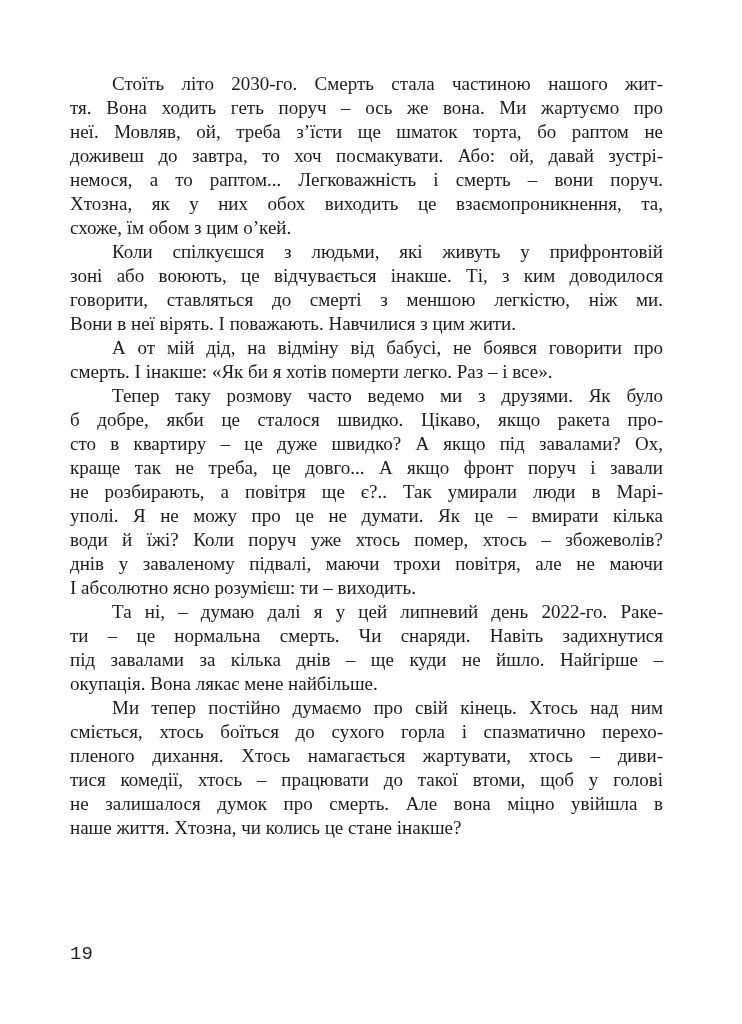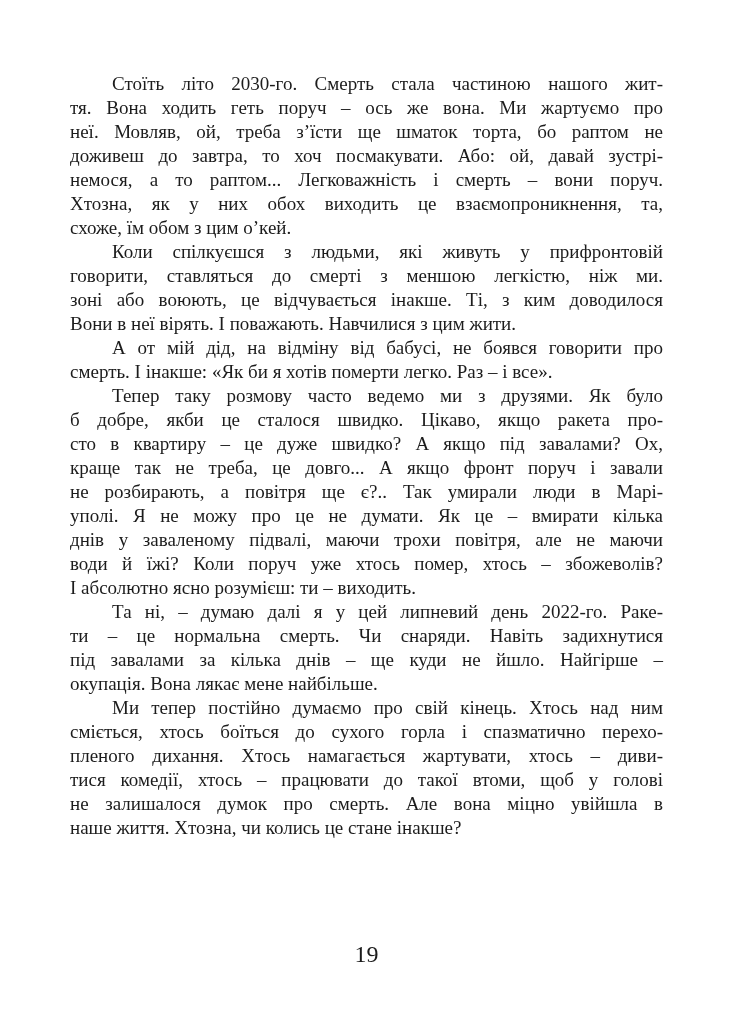--- a/index.html
+++ b/index.html
@@ -41,59 +41,59 @@
   }
   .line.last {
     text-align: center;
     text-align-last: left;
   }
   .page-number {
     position: absolute;
     left: 70px;
     top: 942px;
     width: 593px;
-    text-align: center;
-    font-size: 24px;
+    font-size: 19px;
     line-height: 24px;
     color: #1c1c1c;
+    font-family: Liberation Mono, monospace;
   }
 </style>
 </head>
 <body style="background: rgb(255, 255, 255);">
 
 <div class="page">
   <div class="text-block">
       <div class="paragraph">
         <div class="line first">Стоїть літо 2030-го. Смерть стала частиною нашого жит-</div>
         <div class="line">тя. Вона ходить геть поруч – ось же вона. Ми жартуємо про</div>
         <div class="line">неї. Мовляв, ой, треба з’їсти ще шматок торта, бо раптом не</div>
         <div class="line">доживеш до завтра, то хоч посмакувати. Або: ой, давай зустрі-</div>
         <div class="line">немося, а то раптом... Легковажність і смерть – вони поруч.</div>
         <div class="line">Хтозна, як у них обох виходить це взаємопроникнення, та,</div>
         <div class="line last">схоже, їм обом з цим о’кей.</div>
       </div>
       <div class="paragraph">
         <div class="line first">Коли спілкуєшся з людьми, які живуть у прифронтовій</div>
+        <div class="line">зоні або воюють, це відчувається інакше. Ті, з ким доводилося</div>
         <div class="line">говорити, ставляться до смерті з меншою легкістю, ніж ми.</div>
-        <div class="line">зоні або воюють, це відчувається інакше. Ті, з ким доводилося</div>
         <div class="line last">Вони в неї вірять. І поважають. Навчилися з цим жити.</div>
       </div>
       <div class="paragraph">
         <div class="line first">А от мій дід, на відміну від бабусі, не боявся говорити про</div>
         <div class="line last">смерть. І інакше: «Як би я хотів померти легко. Раз – і все».</div>
       </div>
       <div class="paragraph">
         <div class="line first">Тепер таку розмову часто ведемо ми з друзями. Як було</div>
         <div class="line">б добре, якби це сталося швидко. Цікаво, якщо ракета про-</div>
         <div class="line">сто в квартиру – це дуже швидко? А якщо під завалами? Ох,</div>
         <div class="line">краще так не треба, це довго... А якщо фронт поруч і завали</div>
         <div class="line">не розбирають, а повітря ще є?.. Так умирали люди в Марі-</div>
         <div class="line">уполі. Я не можу про це не думати. Як це – вмирати кілька</div>
+        <div class="line">води й їжі? Коли поруч уже хтось помер, хтось – збожеволів?</div>
         <div class="line">днів у заваленому підвалі, маючи трохи повітря, але не маючи</div>
-        <div class="line">води й їжі? Коли поруч уже хтось помер, хтось – збожеволів?</div>
         <div class="line last">І абсолютно ясно розумієш: ти – виходить.</div>
       </div>
       <div class="paragraph">
         <div class="line first">Та ні, – думаю далі я у цей липневий день 2022-го. Раке-</div>
         <div class="line">ти – це нормальна смерть. Чи снаряди. Навіть задихнутися</div>
         <div class="line">під завалами за кілька днів – ще куди не йшло. Найгірше –</div>
         <div class="line last">окупація. Вона лякає мене найбільше.</div>
       </div>
       <div class="paragraph">
         <div class="line first">Ми тепер постійно думаємо про свій кінець. Хтось над ним</div>

